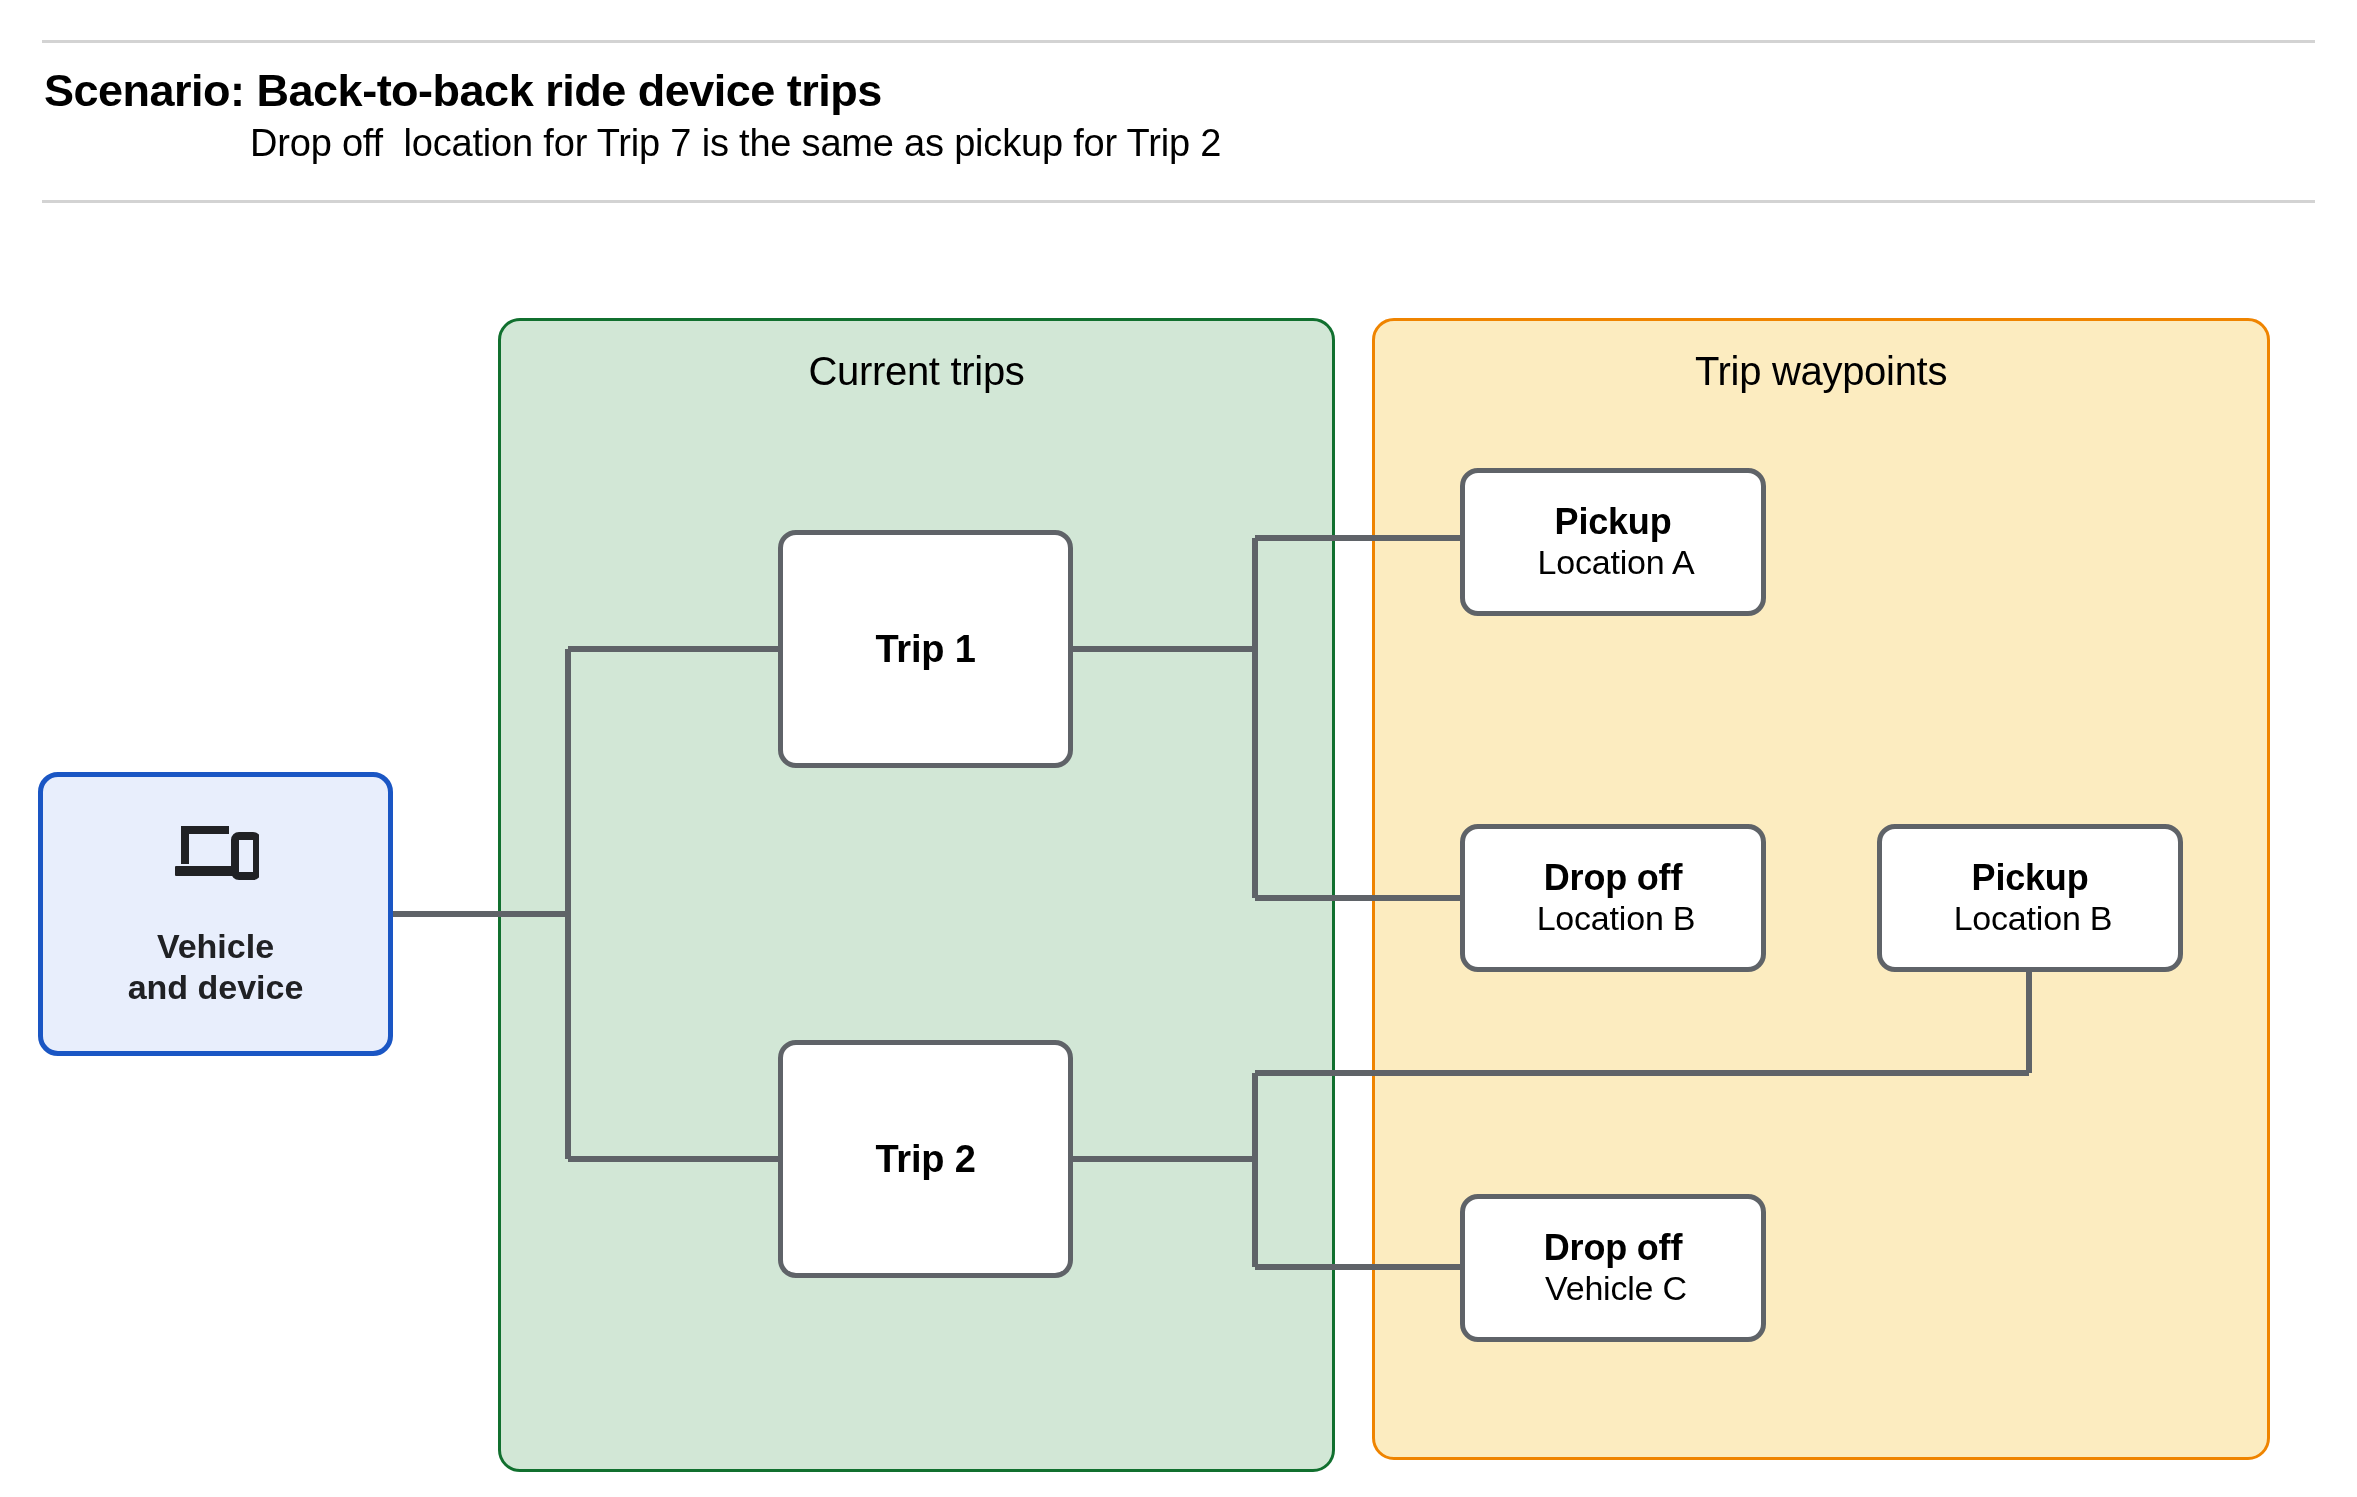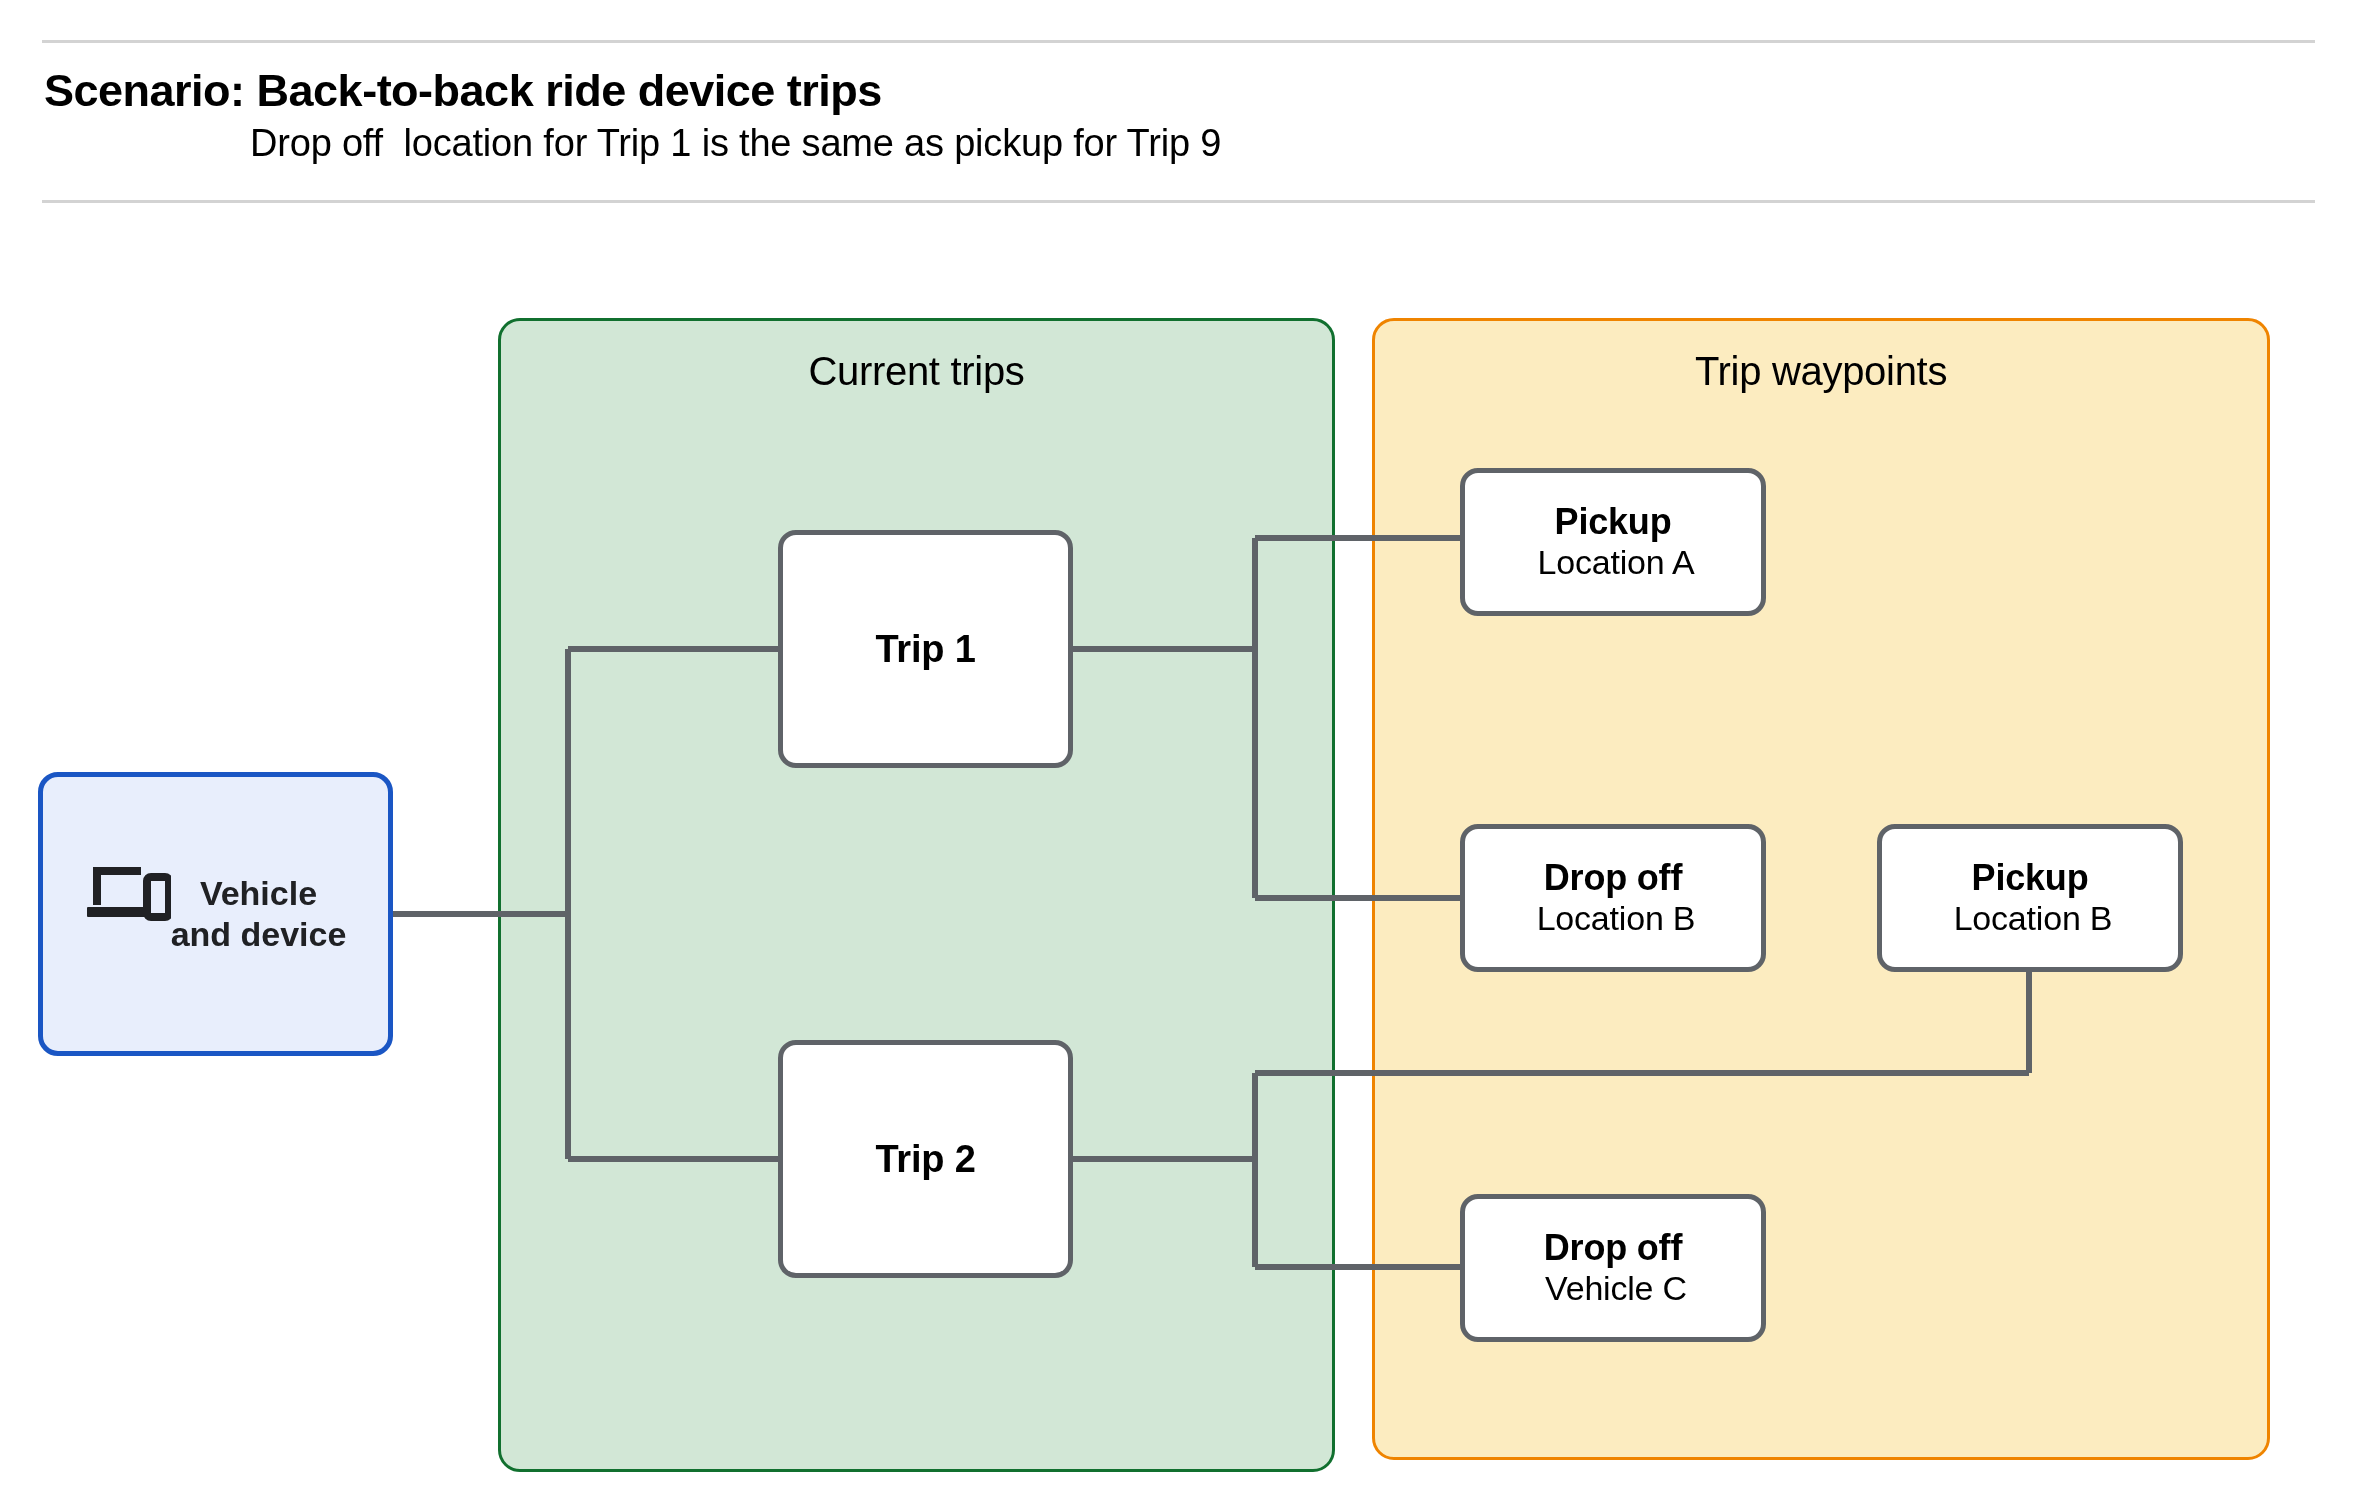--- a/index.html
+++ b/index.html
@@ -137,21 +137,21 @@
     position: absolute;
     left: 38px;
     top: 772px;
     width: 355px;
     height: 284px;
     box-sizing: border-box;
     background: #e8eefc;
     border: 5px solid #1a56c4;
     border-radius: 20px;
     display: flex;
-    flex-direction: row;
+    flex-direction: column;
     align-items: center;
     justify-content: center;
   }
   #vehicle-icon {
     display: block;
     margin-bottom: 44px;
   }
   #vehicle-label {
     font-size: 34px;
     font-weight: bold;
@@ -161,21 +161,21 @@
     white-space: pre-line;
   }
 </style>
 </head>
 <body>
 
 <div id="canvas">
 
   <div class="rule" id="rule-top"></div>
   <div id="page-title">Scenario: Back-to-back ride device trips</div>
-  <div id="page-subtitle">Drop off  location for Trip 1 is the same as pickup for Trip 9</div>
+  <div id="page-subtitle">Drop off  location for Trip 7 is the same as pickup for Trip 2</div>
   <div class="rule" id="rule-bottom"></div>
 
   <div class="group" id="group-trip-waypoints">
     <div class="group-title">Trip waypoints</div>
   </div>
 
   <div class="group" id="group-current-trips">
     <div class="group-title">Current trips</div>
   </div>
 

